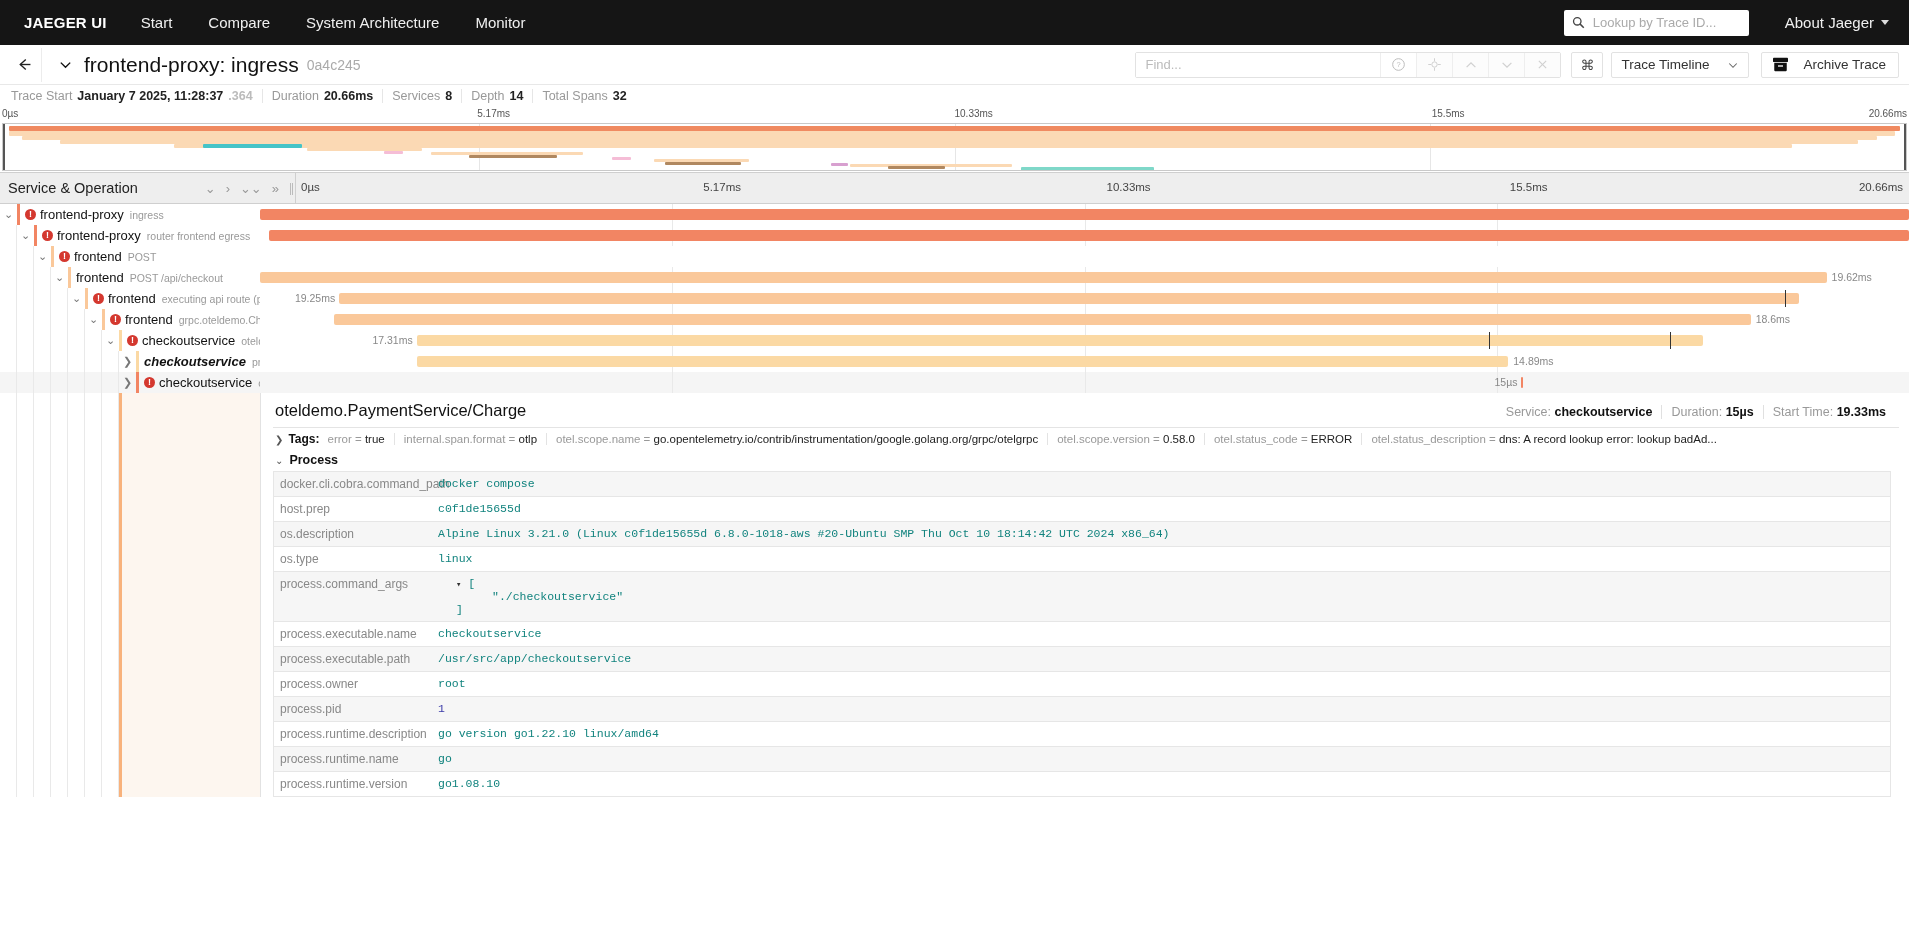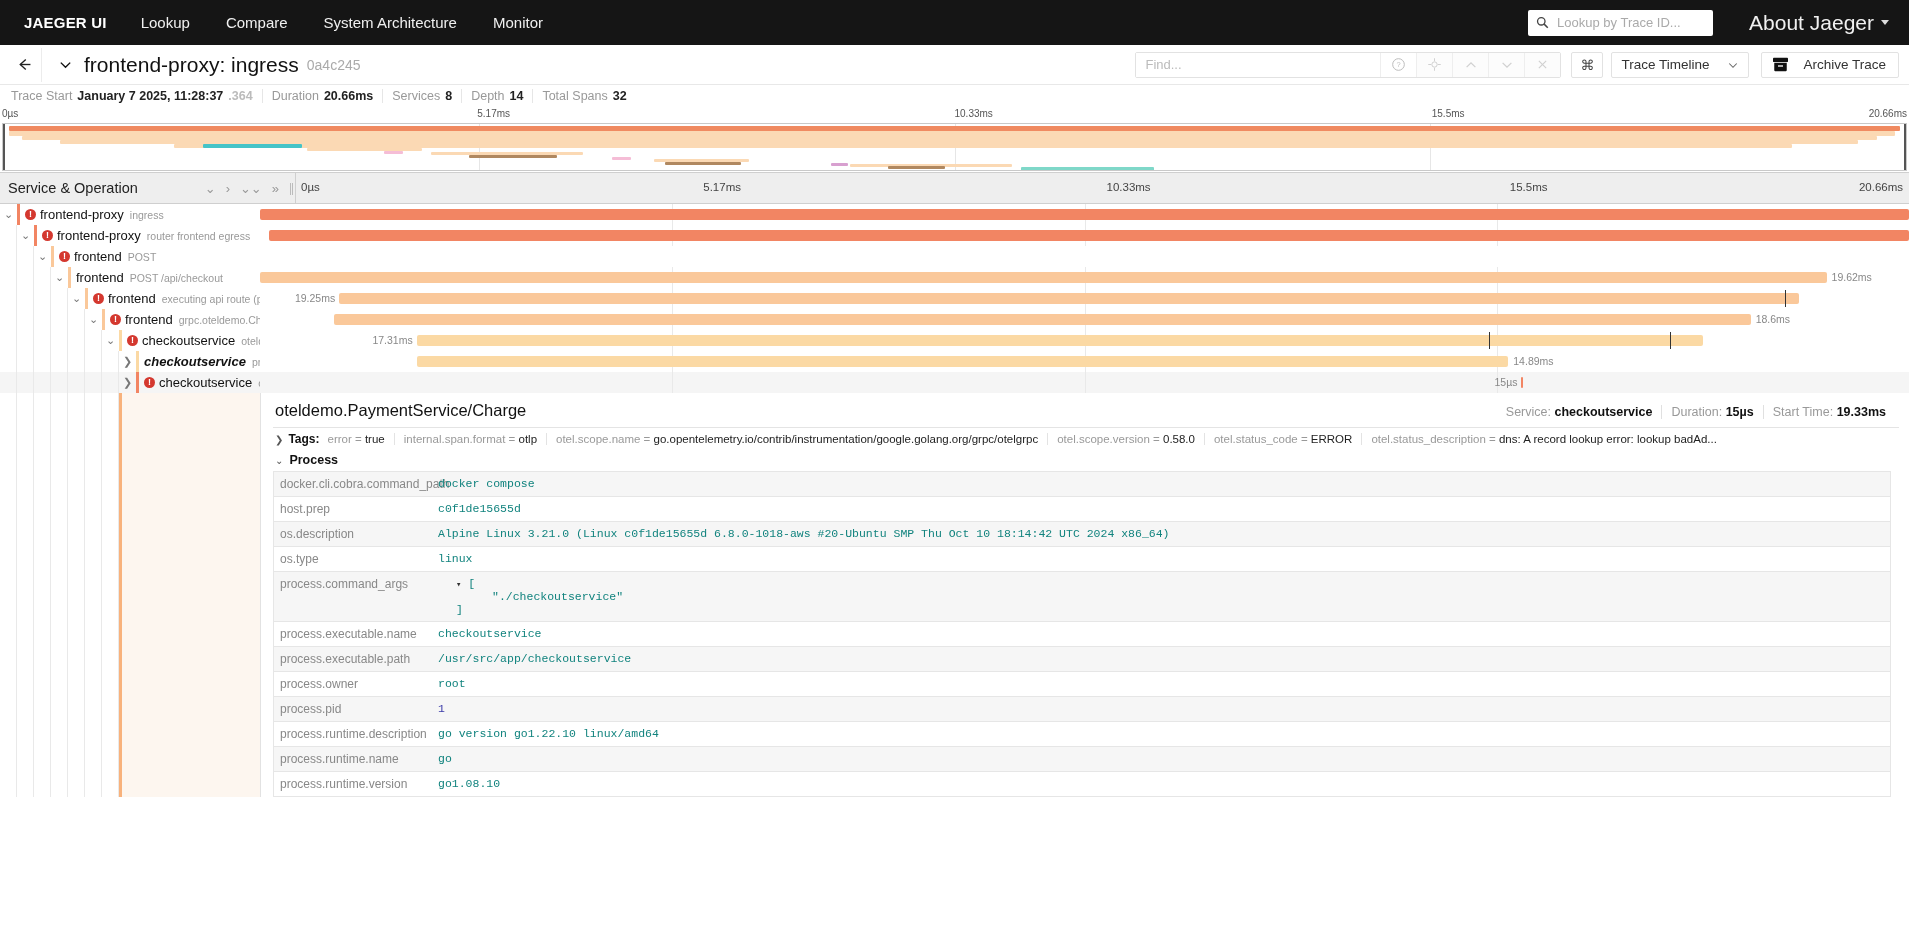--- a/index.html
+++ b/index.html
@@ -53,21 +53,21 @@
   .tracelookup input {
     border: none; outline: none;
     font-size: 13px;
     font-family: "Liberation Sans", sans-serif;
     color: #7f1d1d;
     width: 100%;
     background: transparent;
   }
   .tracelookup input::placeholder { color: #aaa; }
   .aboutjaeger {
-    font-size: 21px;
+    font-size: 15px;
     color: #f0f0f0;
     margin-left: 36px;
     cursor: pointer;
     display: flex;
     align-items: center;
     gap: 7px;
   }
   .caret-dn {
     width: 0; height: 0;
     border-left: 4px solid transparent;
@@ -389,21 +389,21 @@
     padding: 5px 6px;
     word-break: break-word;
   }
   .kv-val.num { color: #3a3aa8; }
 </style>
 </head>
 <body>
 
 <div class="topnav">
   <div class="brand">JAEGER UI</div>
-  <div class="navlink">Lookup</div>
+  <div class="navlink">Start</div>
   <div class="navlink">Compare</div>
   <div class="navlink">System Architecture</div>
   <div class="navlink">Monitor</div>
   <div class="nav-spacer"></div>
   <div class="tracelookup">
     <svg class="mag" viewBox="0 0 16 16">
       <circle cx="6.5" cy="6.5" r="4.6" fill="none" stroke="#444" stroke-width="1.6"></circle>
       <line x1="10" y1="10" x2="14.5" y2="14.5" stroke="#444" stroke-width="1.8"></line>
     </svg>
     <input placeholder="Lookup by Trace ID..." style="">

